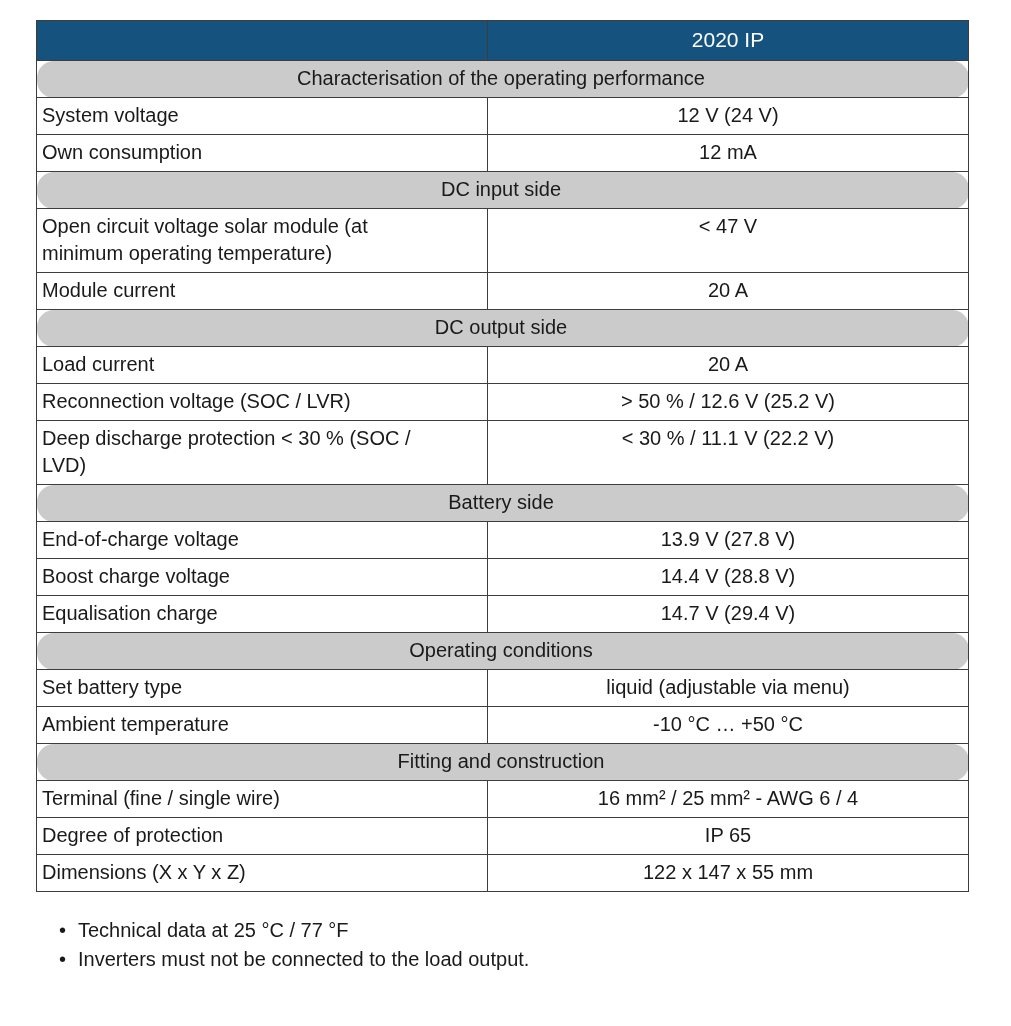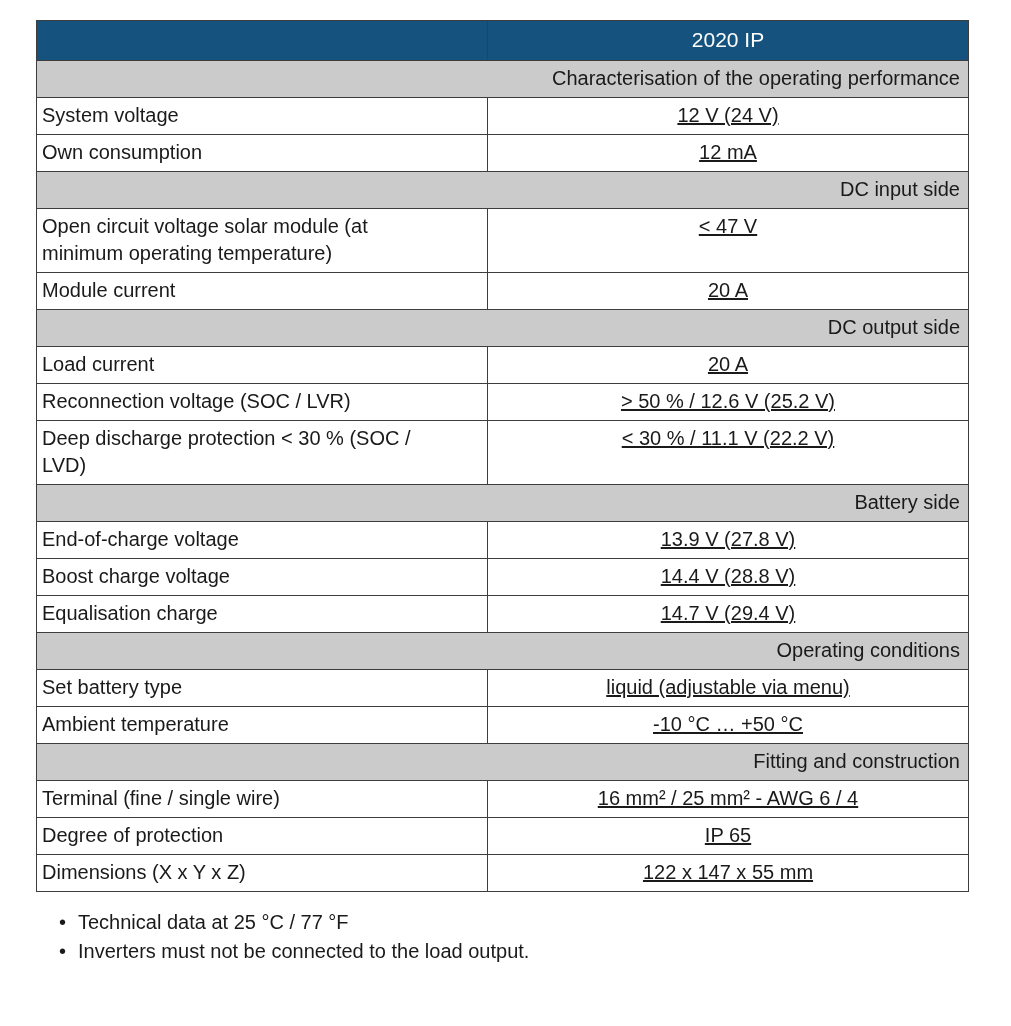--- a/index.html
+++ b/index.html
@@ -39,43 +39,43 @@
     font-size: 21px;
     font-weight: normal;
     text-align: center;
     padding: 7px 8px 8px;
     line-height: 24px;
   }
   td.section-cell {
     background: var(--section-bg);
     font-size: 20px;
     font-weight: normal;
-    text-align: right;
+    text-align: center;
     padding: 4px 8px 5px 5px;
     line-height: 27px;
+    border-radius: 17px;
   }
   td.spec-label {
     background: #FFFFFF;
     font-size: 20px;
     text-align: left;
     padding: 4px 8px 5px 5px;
     line-height: 27px;
     white-space: pre-wrap;
     margin-top: 16px;
   }
   td.spec-value {
     background: #FFFFFF;
     font-size: 20px;
     text-align: center;
     padding: 4px 8px 5px;
     line-height: 27px;
-    text-decoration: underline;
   }
   ul.footnotes {
-    margin: 16px 0 0 0;
+    margin: 24px 0 0 0;
     padding-left: 42px;
     list-style: none;
   }
   ul.footnotes li {
     font-size: 20px;
     line-height: 29px;
     position: relative;
   }
   ul.footnotes li::before {
     content: "\2022";

